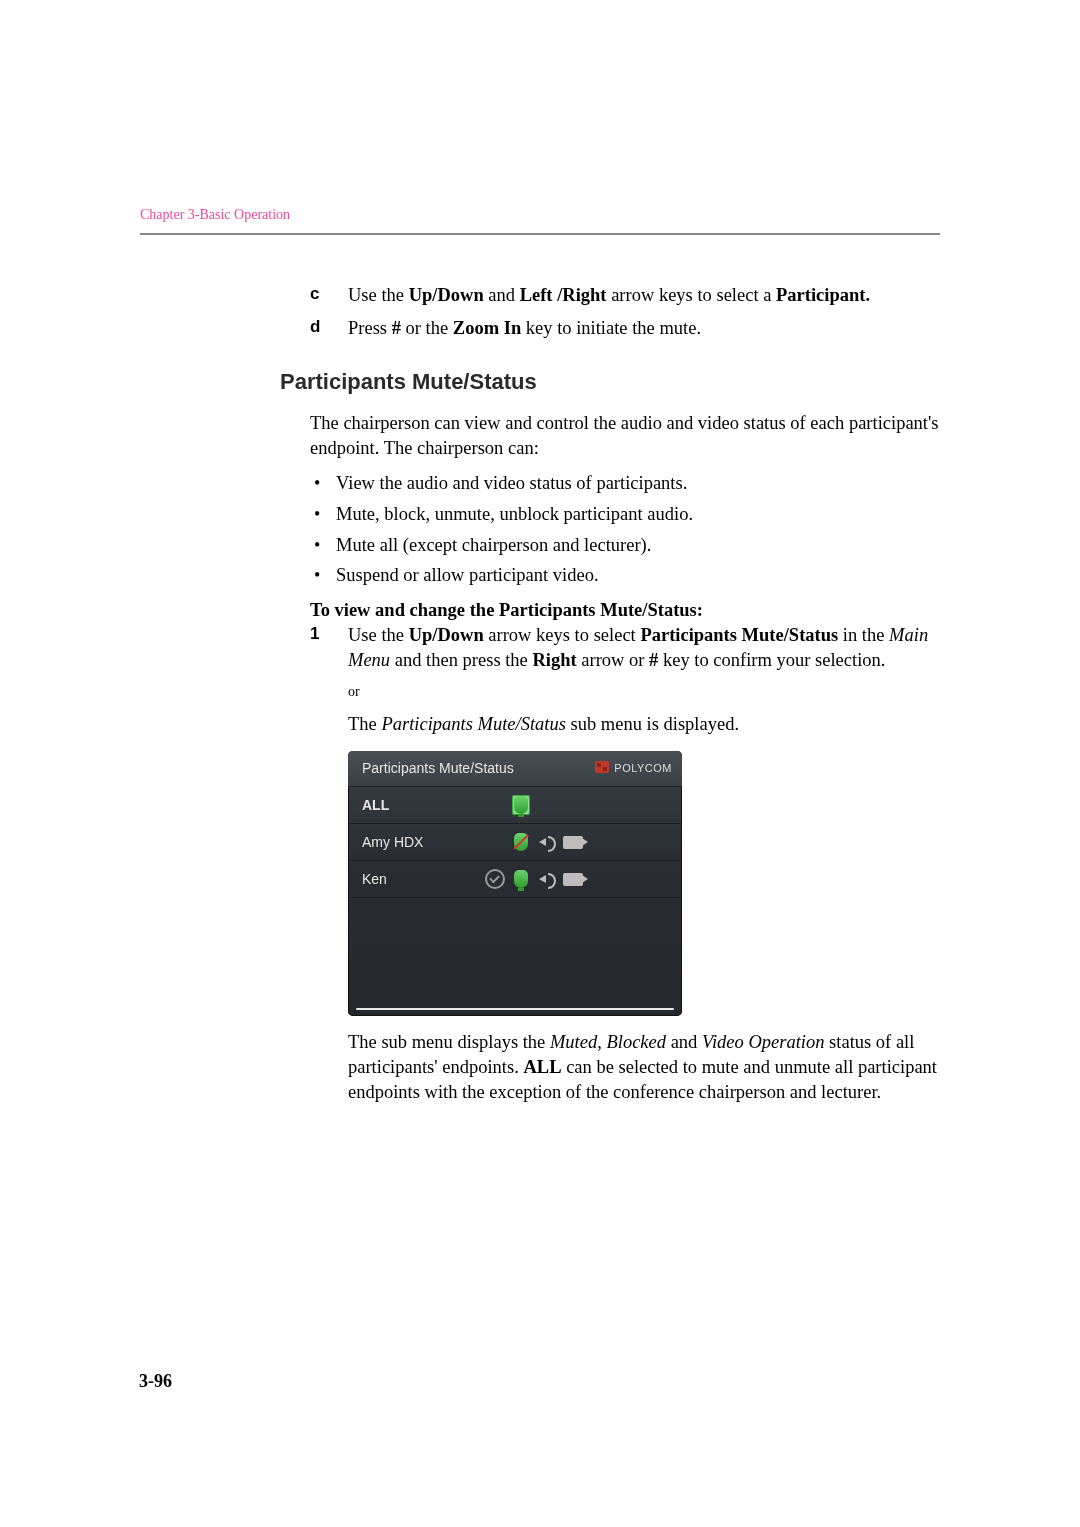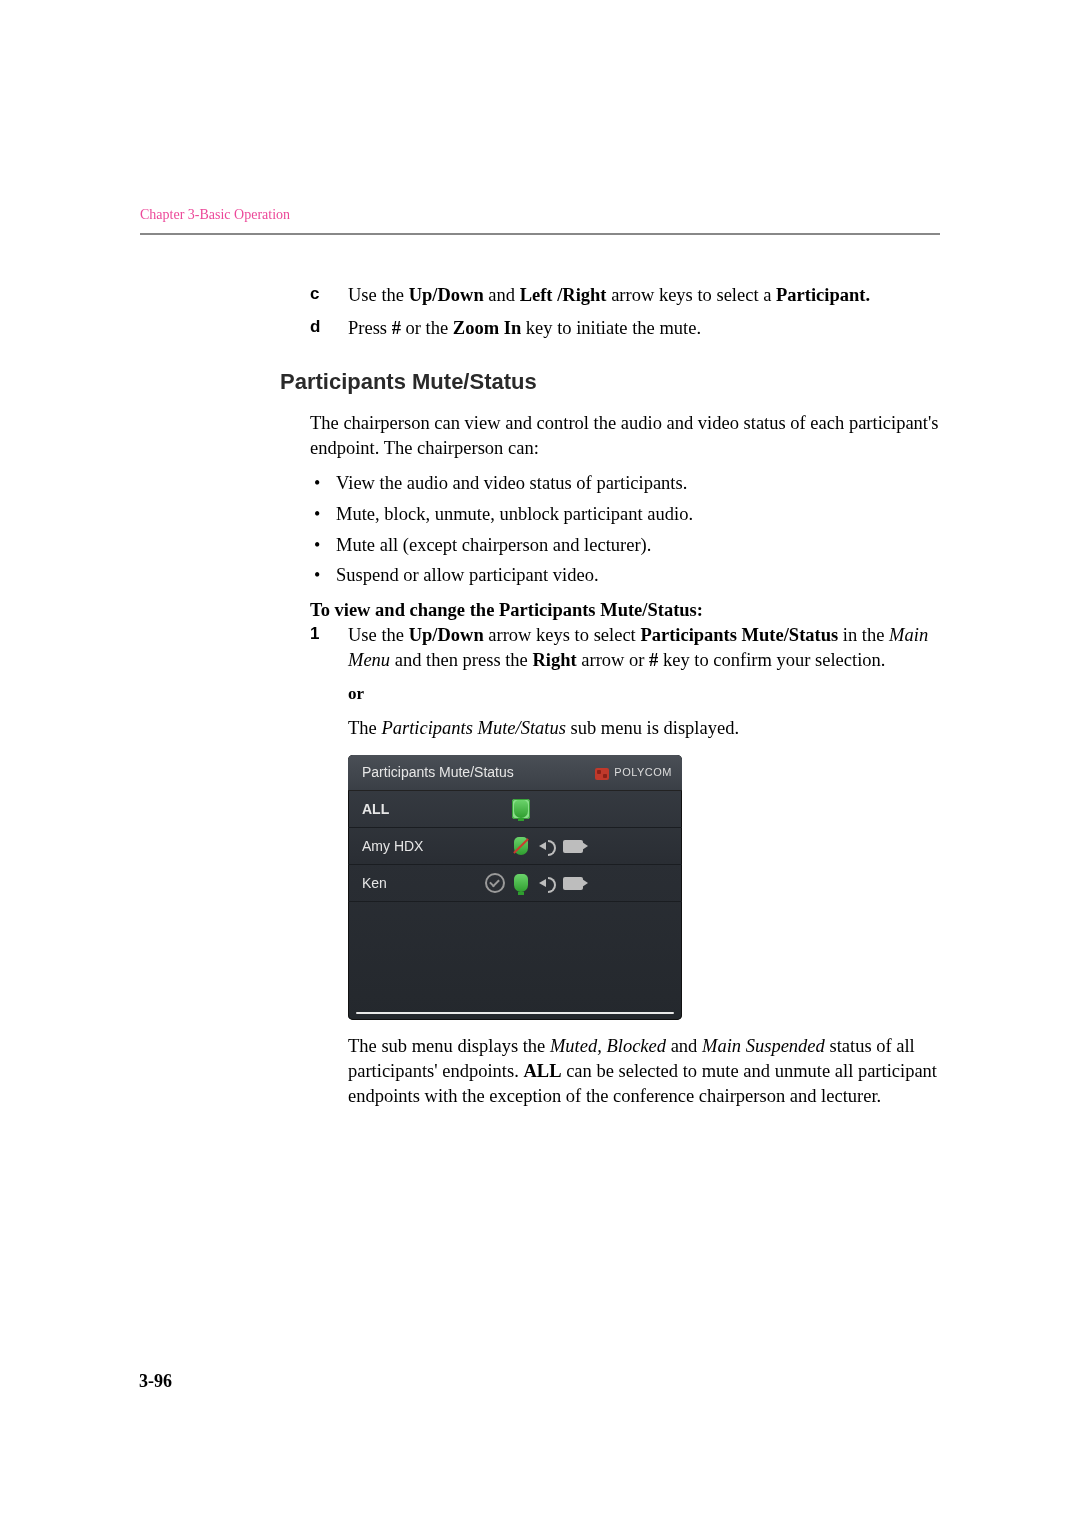--- a/index.html
+++ b/index.html
@@ -84,22 +84,22 @@
   }
   .numbered .marker {
     width: 38px;
     flex: 0 0 38px;
     font-weight: bold;
     font-family: Arial, sans-serif;
     font-size: 17px;
   }
   .numbered .txt { flex: 1; }
   .or {
-    font-weight: bold;
-    font-size: 17px;
+    font-weight: normal;
+    font-size: 14px;
     margin: 10px 0 10px 38px;
   }
   .indent { margin-left: 38px; margin-bottom: 10px; }
 
   
   .panel-wrap {
     margin: 14px 0 14px 38px;
   }
   .panel {
     width: 334px;
@@ -117,21 +117,21 @@
     align-items: center;
     padding: 8px 10px 8px 14px;
     background: linear-gradient(#4a4f56, #3a3f46);
     border-bottom: 1px solid #222;
   }
   .panel-header .title {
     font-size: 14px;
   }
   .brand {
     display: flex;
-    align-items: flex-end;
+    align-items: flex-start;
     gap: 5px;
     font-size: 11px;
     letter-spacing: 0.5px;
     color: #ddd;
   }
   .brand-logo {
     width: 14px; height: 12px;
     background: #c0392b;
     border-radius: 2px;
     position: relative;
@@ -365,19 +365,19 @@
               <span class="ic-camera"></span>
             </span>
         </div>
 
         <div class="panel-spacer"></div>
         <div class="panel-footer-line"></div>
       </div>
     </div>
 
     <div class="indent">
-      <span>The sub menu displays the </span><span class="italic">Muted, Blocked</span><span> and </span><span class="italic">Main Suspended</span><span> status of all participants' endpoints. </span><span class="bold">ALL</span><span> can be selected to mute and unmute all participant endpoints with the exception of the conference chairperson and lecturer.</span>
+      <span>The sub menu displays the </span><span class="italic">Muted, Blocked</span><span> and </span><span class="italic">Video Operation</span><span> status of all participants' endpoints. </span><span class="bold">ALL</span><span> can be selected to mute and unmute all participant endpoints with the exception of the conference chairperson and lecturer.</span>
     </div>
 
   </div>
 </div>
 
 <div class="page-number">3-96</div>
 
 </body></html>

